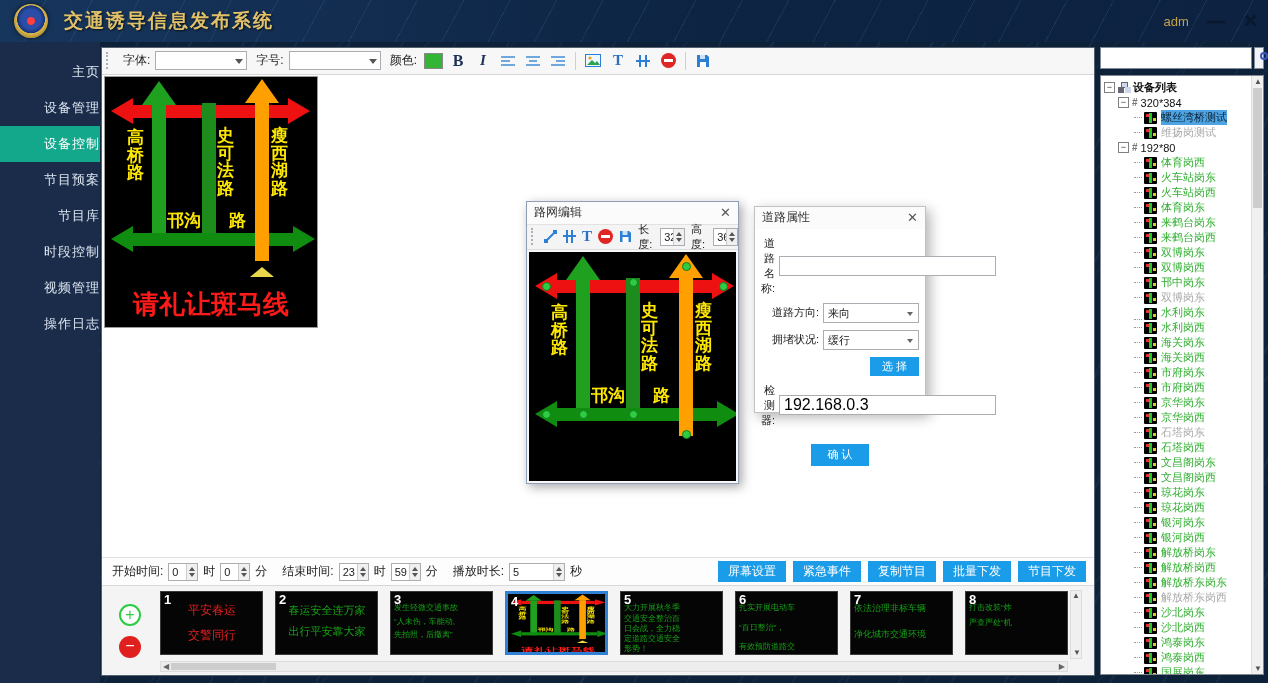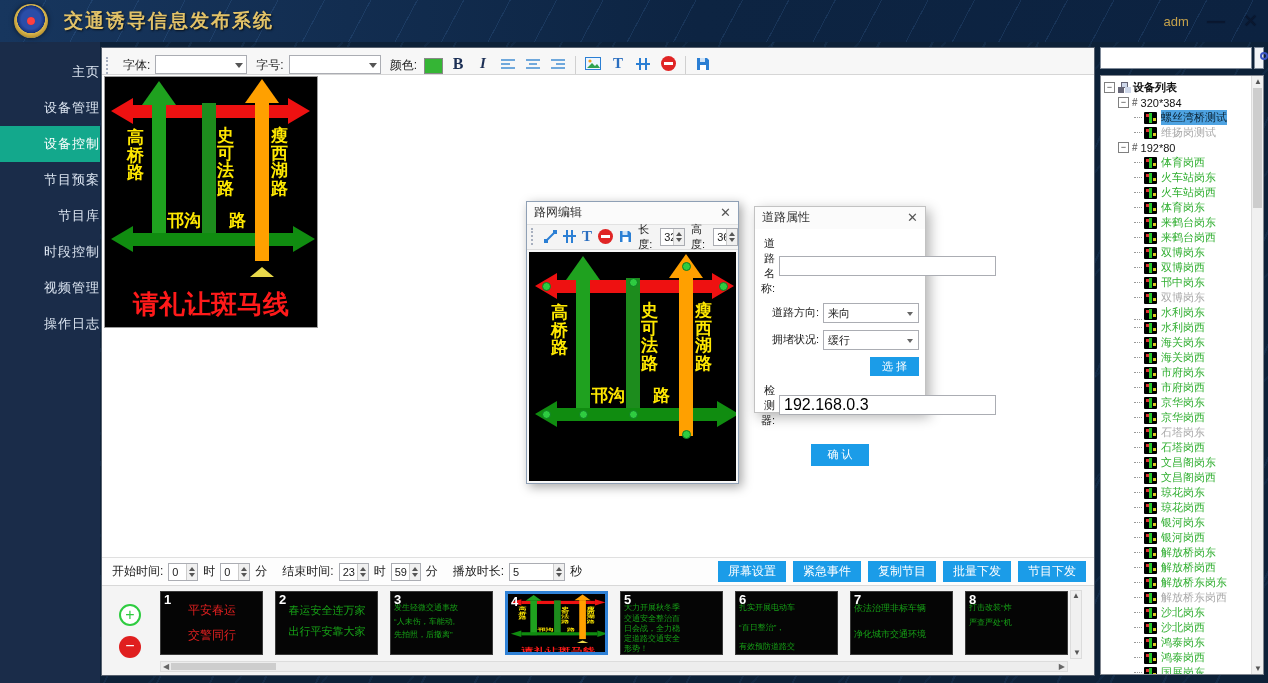--- a/index.html
+++ b/index.html
@@ -27,21 +27,21 @@
   .hdr-right{margin-left:auto;display:flex;align-items:center;gap:18px;margin-right:10px;z-index:2}
   .hdr-user{color:#c4a14b;font-size:13px}
   .winbtn{color:#0a1830;font-size:18px;font-weight:bold;line-height:18px;cursor:default;text-shadow:0 0 1px #061024}
   
   .sidebar{position:absolute;left:0;top:42px;width:100px;bottom:0;background:#1a2c49;padding-top:12px;z-index:4}
   .side-item{height:36px;line-height:36px;text-align:right;color:#dde6f2;font-size:13px;letter-spacing:1px}
   .side-item.active{background:#13a88c;color:#fff}
   
   .content{position:absolute;left:101px;top:47px;width:994px;height:629px;background:#fff;z-index:3;
     display:flex;flex-direction:column;border:1px solid #56606e}
-  .toolbar{height:27px;background:#f7f7f7;border-bottom:1px solid #d6d6d6;display:flex;align-items:flex-end;
+  .toolbar{height:27px;background:#f7f7f7;border-bottom:1px solid #d6d6d6;display:flex;align-items:center;
     padding-left:4px;gap:5px;font-size:12px;color:#222}
   .grip{width:5px;height:17px;border-left:2px dotted #a8b0bf;margin-right:3px}
   .tb-label{margin-left:4px}
   .fakesel{width:92px;height:19px;border:1px solid #abadb3;background:#fff;position:relative}
   .fakesel .arr{position:absolute;right:3px;top:7px;border-left:4px solid transparent;border-right:4px solid transparent;border-top:5px solid #555}
   .swatch{width:19px;height:16px;background:#35b535;border:1px solid #888;margin-left:2px}
   .tbtn{width:20px;height:20px;display:flex;align-items:center;justify-content:center}
   .bold-g{font-family:"Liberation Serif",serif;font-weight:bold;font-size:16px;color:#1c2f55}
   .italic-g{font-family:"Liberation Serif",serif;font-style:italic;font-weight:bold;font-size:15px;color:#1c2f55}
   .t-g{font-family:"Liberation Serif",serif;font-weight:bold;font-size:15px;color:#2b6fc0}

